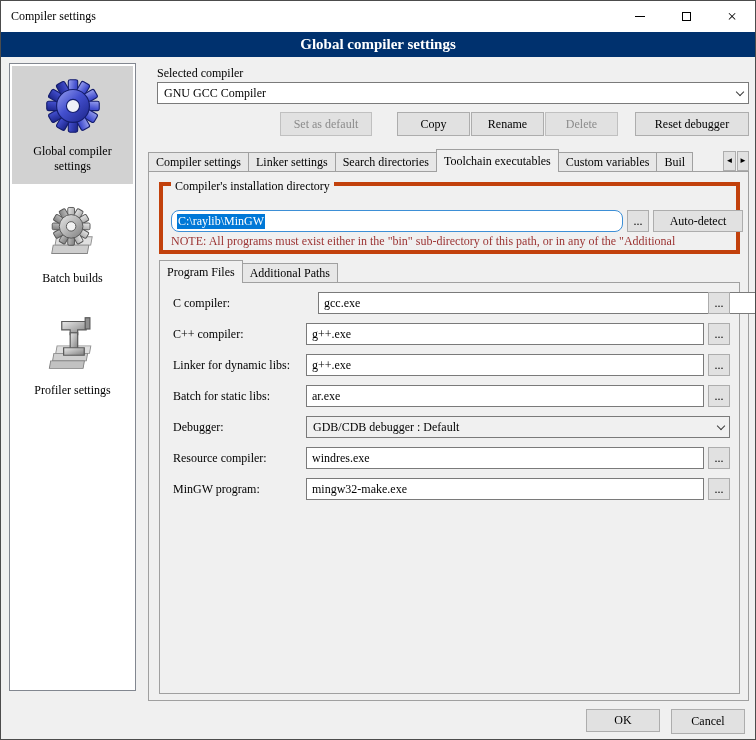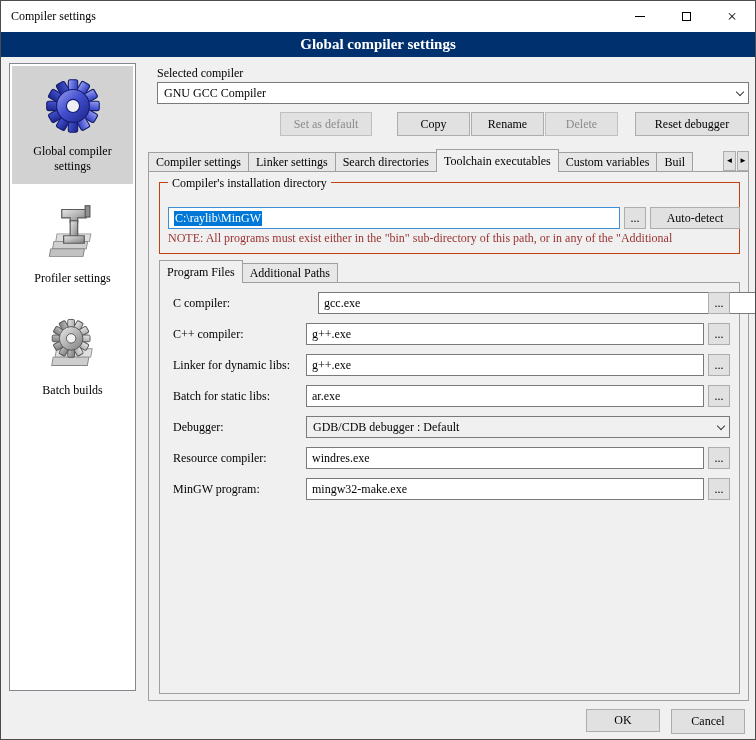--- a/index.html
+++ b/index.html
@@ -29,31 +29,31 @@
   
   .lbl { position:absolute; }
   .btn { position:absolute; background:#e1e1e1; border:1px solid #adadad; display:flex; align-items:center; justify-content:center; font-size:12px; }
   .btn.disabled { color:#8b8b8b; border-color:#c0c0c0; }
   .combo { position:absolute; background:#fff; border:1px solid #7a7a7a; display:flex; align-items:center; height:22px; }
   .combo.gray { background:#f0f0f0; }
   .combo-text { flex:1; padding:0 6px; white-space:nowrap; overflow:hidden; }
   .combo-arrow { width:17px; align-self:stretch; display:flex; align-items:center; justify-content:center; }
   .chev { width:6px; height:6px; border-right:1.4px solid #3c3c3c; border-bottom:1.4px solid #3c3c3c; transform:rotate(45deg); margin-top:-3px; }
   .tinput { position:absolute; height:22px; background:#fff; border:1px solid #7a7a7a; display:flex; align-items:center; padding:0 5px; white-space:nowrap; overflow:hidden; }
-  .tinput.focused { border-color:#3d8fd6; }
+  .tinput.focused { border-color:#3d8fd6;border-radius:8px; }
   .sel { background:#0078d7; color:#fff; padding:0 1px; }
 
   
   .tabstrip { position:absolute; display:flex; align-items:flex-end; overflow:hidden; z-index:2; }
   .tab { flex:0 0 auto; border:1px solid #a0a0a0; border-bottom:none; background:#e7e7e7; height:19px; line-height:19px; padding:0 7px; white-space:nowrap; margin-right:-1px; margin-bottom:1px; }
   .tab.active { background:#f0f0f0; height:23px; line-height:22px; margin-bottom:0; position:relative; z-index:3; }
   .panel { position:absolute; border:1px solid #a0a0a0; background:#f0f0f0; }
 
   
-  .groupbox { position:absolute; border:1px solid #c2410c; }
+  .groupbox { position:absolute; border:4px solid #c2410c; }
   .groupbox-title { position:absolute; top:-7px; left:8px; background:#f0f0f0; padding:0 4px; }
   .note { position:absolute; color:#9b3332; white-space:nowrap; overflow:hidden; }
 
   .row-label { position:absolute; left:13px; line-height:22px; }
   .arrow-glyph { font-size:8px; line-height:1; }
 </style>
 </head>
 <body>
 
 <svg width="0" height="0" style="position:absolute" aria-hidden="true">
@@ -103,55 +103,55 @@
           <rect x="-5" y="-28" width="10" height="56" rx="2" transform="rotate(120)"></rect>
           <rect x="-5" y="-28" width="10" height="56" rx="2" transform="rotate(150)"></rect>
           <circle r="17.5"></circle>
           <circle r="7" fill="#eef0f8"></circle>
         </g>
       </svg>
       <span class="side-label">Global compiler settings</span>
     </div>
     <div class="side-item">
       <svg class="side-icon" viewBox="0 0 64 64">
-        <g transform="skewX(-10) translate(9,0)">
-          <rect x="12" y="34" width="36" height="8" fill="#dedede" stroke="#909090"></rect>
-          <rect x="10" y="42" width="36" height="8" fill="#cfcfcf" stroke="#888888"></rect>
-          <rect x="8" y="50" width="36" height="8" fill="#c2c2c2" stroke="#808080"></rect>
-        </g>
-        <g fill="url(#grad-gray)" stroke="#5a5a5a" stroke-width="1.3">
-          <path d="M20 8 h26 v9 h-9 v5 h-8 v-5 h-9 z"></path>
-          <rect x="29" y="20" width="8" height="18"></rect>
-          <path d="M22 36 h22 v8 h-22 z"></path>
-          <rect x="45" y="4" width="5" height="12" fill="#8f8f8f"></rect>
-        </g>
-      </svg>
-      <span class="side-label">Profiler settings</span>
-    </div>
-    <div class="side-item">
-      <svg class="side-icon" viewBox="0 0 64 64">
         <g transform="skewX(-10) translate(11,0)">
           <rect x="10" y="37" width="38" height="9" fill="#e0e0e0" stroke="#909090"></rect>
           <rect x="8" y="46" width="38" height="9" fill="#cecece" stroke="#858585"></rect>
         </g>
         <g transform="translate(30,26) scale(0.72)">
           <g fill="url(#grad-gray)" stroke="#565656" stroke-width="1.4">
             <rect x="-5" y="-28" width="10" height="56" rx="2"></rect>
             <rect x="-5" y="-28" width="10" height="56" rx="2" transform="rotate(30)"></rect>
             <rect x="-5" y="-28" width="10" height="56" rx="2" transform="rotate(60)"></rect>
             <rect x="-5" y="-28" width="10" height="56" rx="2" transform="rotate(90)"></rect>
             <rect x="-5" y="-28" width="10" height="56" rx="2" transform="rotate(120)"></rect>
             <rect x="-5" y="-28" width="10" height="56" rx="2" transform="rotate(150)"></rect>
             <circle r="17.5"></circle>
             <circle r="7" fill="#f2f2f2"></circle>
           </g>
         </g>
       </svg>
       <span class="side-label">Batch builds</span>
     </div>
+    <div class="side-item">
+      <svg class="side-icon" viewBox="0 0 64 64">
+        <g transform="skewX(-10) translate(9,0)">
+          <rect x="12" y="34" width="36" height="8" fill="#dedede" stroke="#909090"></rect>
+          <rect x="10" y="42" width="36" height="8" fill="#cfcfcf" stroke="#888888"></rect>
+          <rect x="8" y="50" width="36" height="8" fill="#c2c2c2" stroke="#808080"></rect>
+        </g>
+        <g fill="url(#grad-gray)" stroke="#5a5a5a" stroke-width="1.3">
+          <path d="M20 8 h26 v9 h-9 v5 h-8 v-5 h-9 z"></path>
+          <rect x="29" y="20" width="8" height="18"></rect>
+          <path d="M22 36 h22 v8 h-22 z"></path>
+          <rect x="45" y="4" width="5" height="12" fill="#8f8f8f"></rect>
+        </g>
+      </svg>
+      <span class="side-label">Profiler settings</span>
+    </div>
   </div>
 
   <span class="lbl" style="left:156px;top:65px">Selected compiler</span>
   <div class="combo" style="left:156px;top:81px;width:592px">
     <span class="combo-text">GNU GCC Compiler</span>
     <span class="combo-arrow">
         <span class="chev"></span>
       </span>
   </div>
 

